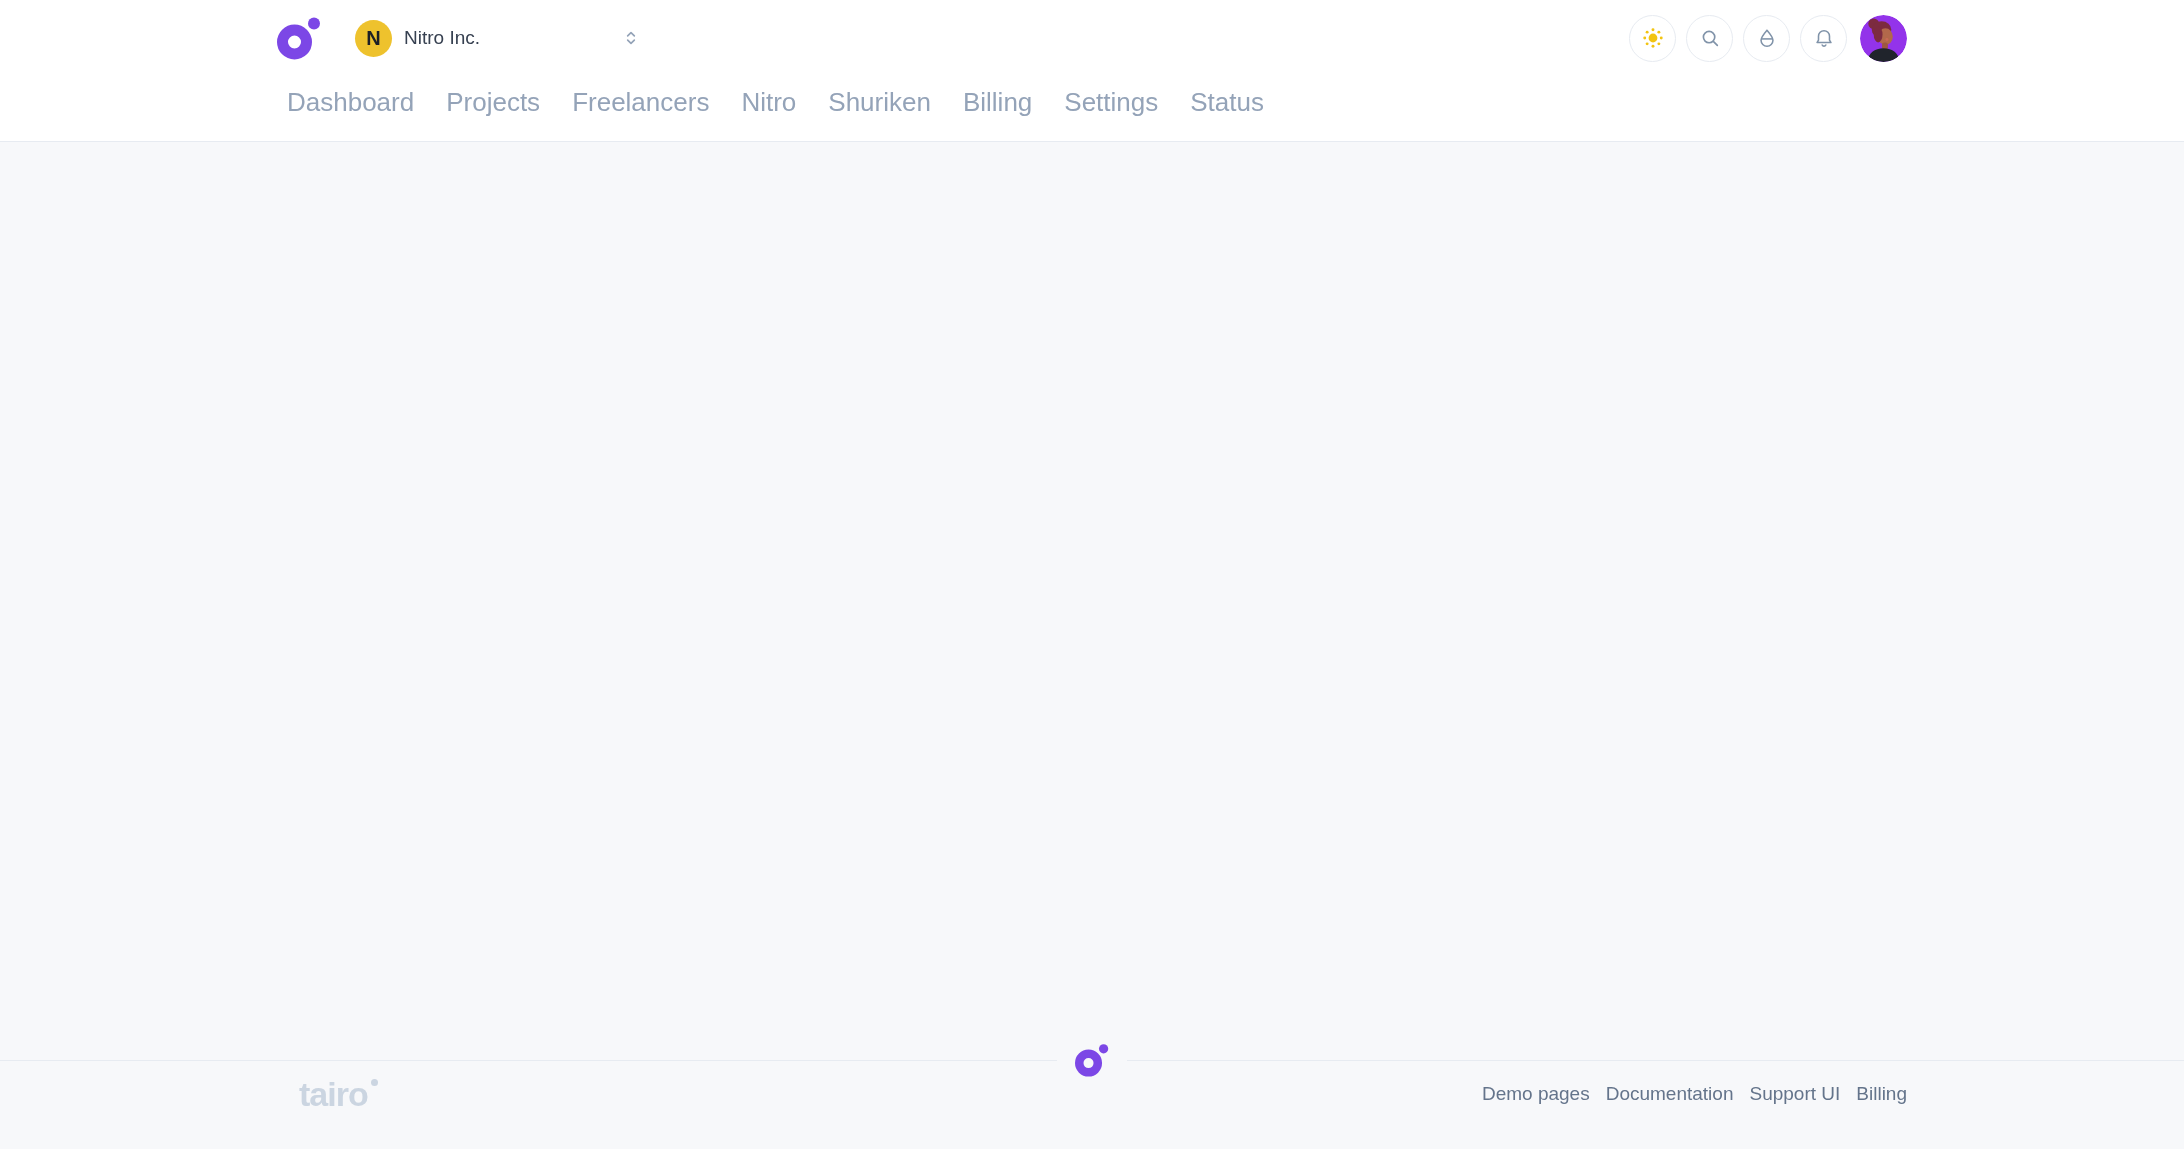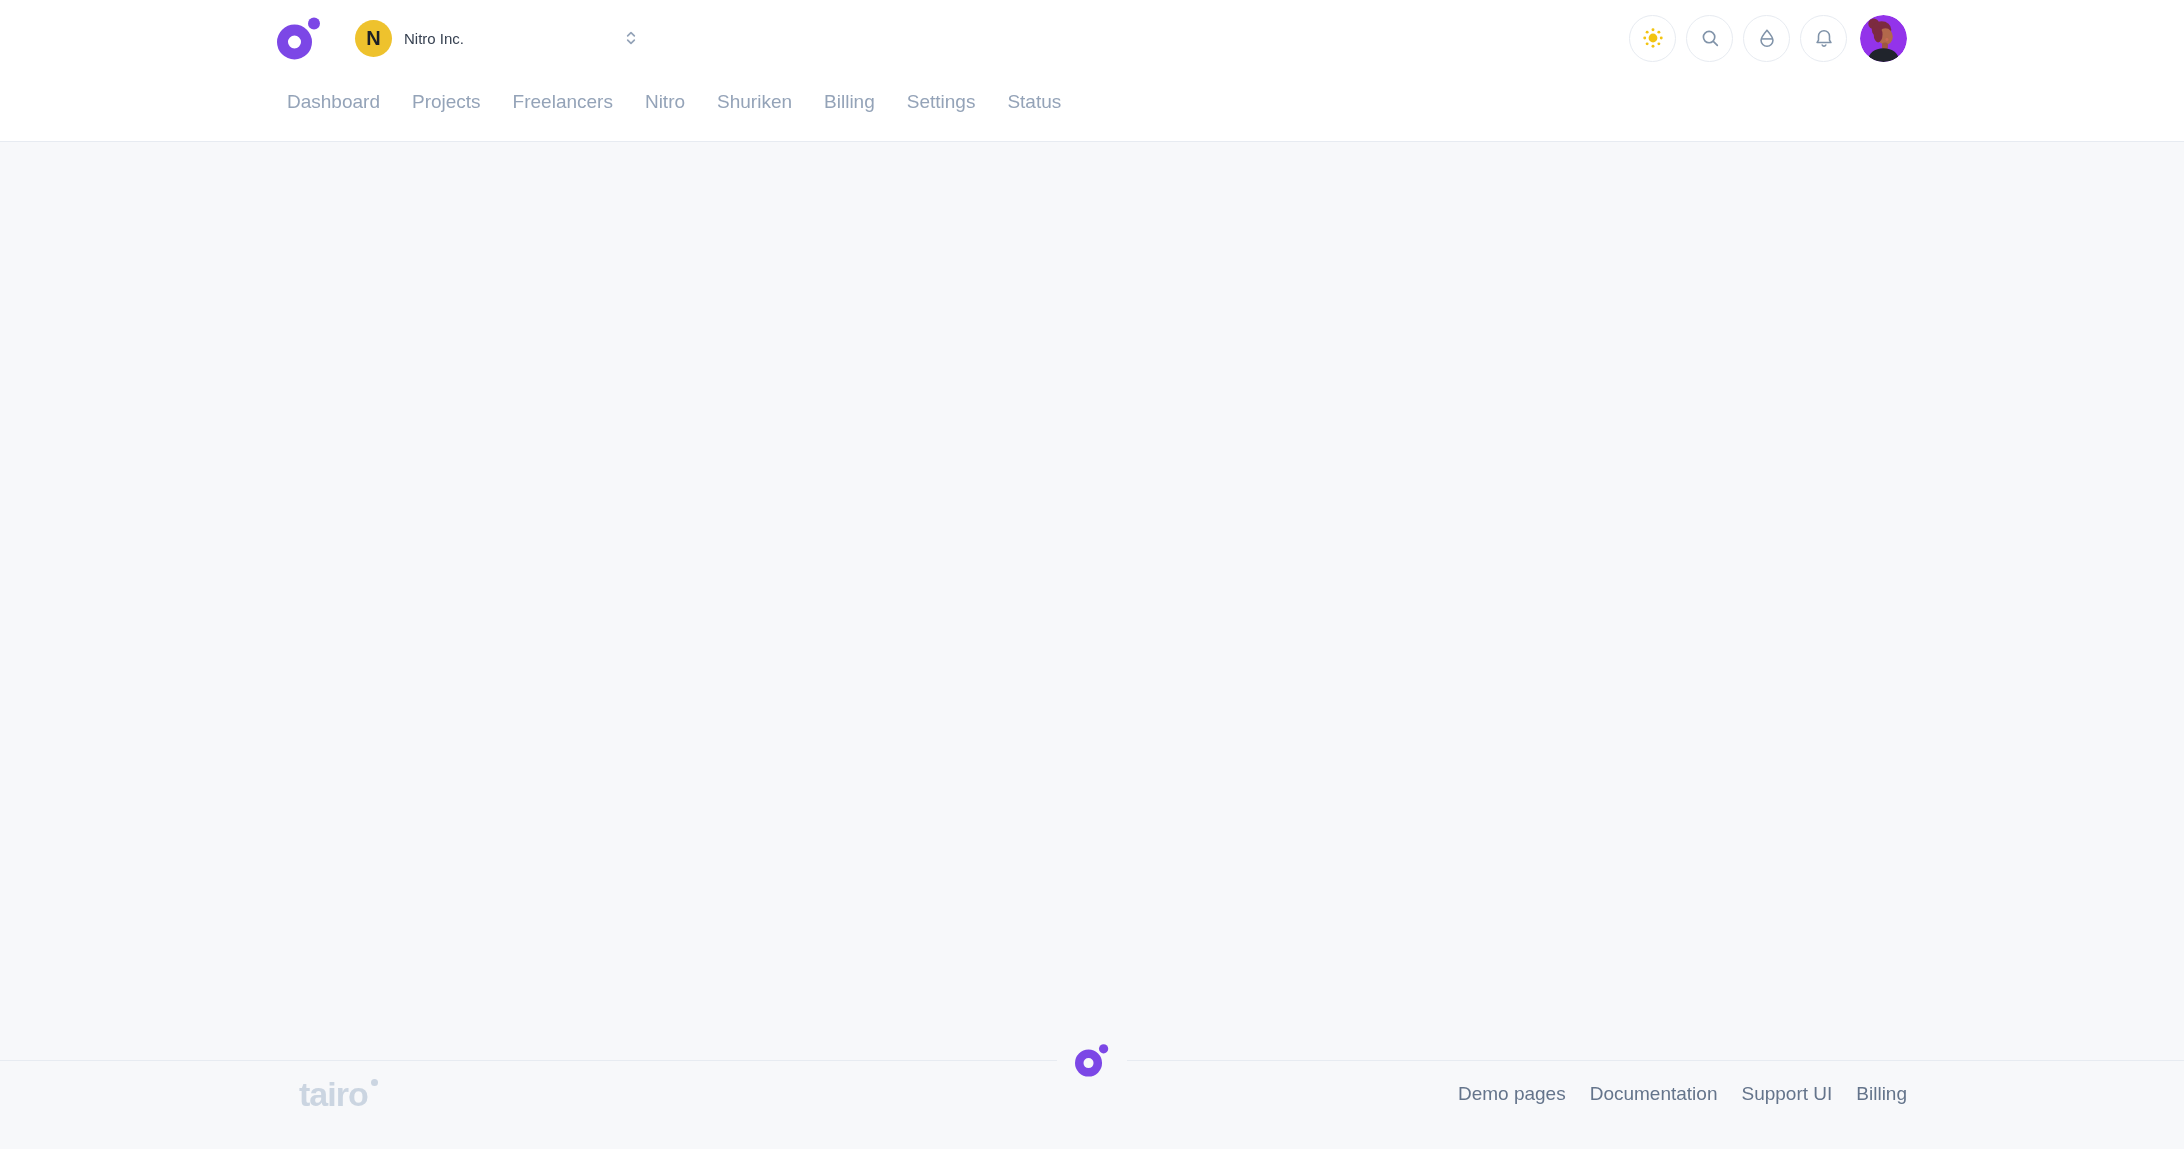--- a/index.html
+++ b/index.html
@@ -49,21 +49,21 @@
     color: #1c1f26;
     font-weight: bold;
     font-size: 20px;
     display: flex;
     align-items: center;
     justify-content: center;
     flex: 0 0 auto;
   }
   .workspace-name {
     margin-left: 12px;
-    font-size: 15px;
+    font-size: 19px;
     color: var(--title-text, #374151);
   }
   .chevron-updown { margin-left: auto; width: 20px; height: 20px; display: block; }
 
   .header-toolbar {
     margin-left: auto;
     display: flex;
     align-items: center;
     gap: 10px;
   }
@@ -91,21 +91,21 @@
   }
   .avatar-button svg { width: 100%; height: 100%; display: block; }
 
   .header-nav {
     display: flex;
     gap: 32px;
     padding-left: 10px;
     margin-top: 28px;
   }
   .nav-item {
-    font-size: 19px;
+    font-size: 26px;
     line-height: 24px;
     color: var(--nav-text, #94a3b8);
     text-decoration: none;
     cursor: pointer;
     background: none;
     border: none;
   }
 
   
   .main-content { flex: 1 1 auto; }
@@ -146,21 +146,21 @@
     line-height: 1;
   }
   .wordmark-dot {
     width: 7px; height: 7px;
     border-radius: 50%;
     background: var(--wordmark-gray, #cbd5e1);
     margin: 2px 0 0 3px;
   }
   .footer-links {
     display: flex;
-    gap: 24px;
+    gap: 16px;
     flex: 0 0 auto;
   }
   .footer-link {
     font-size: 19px;
     color: var(--link-text, #64748b);
     text-decoration: none;
     cursor: pointer;
     background: none;
     border: none;
   }

